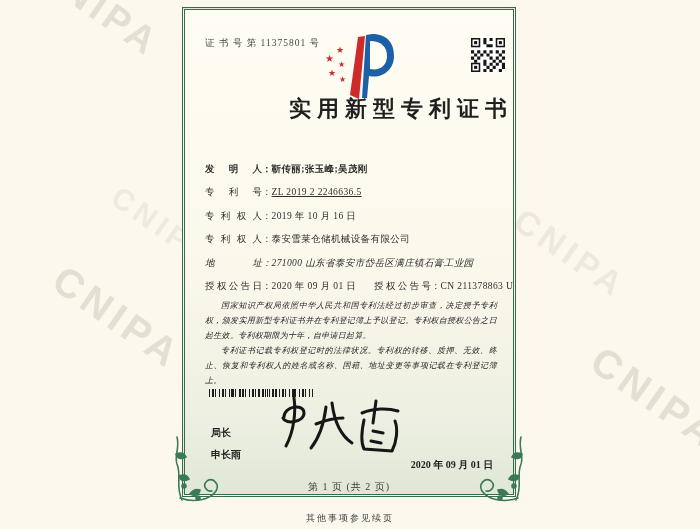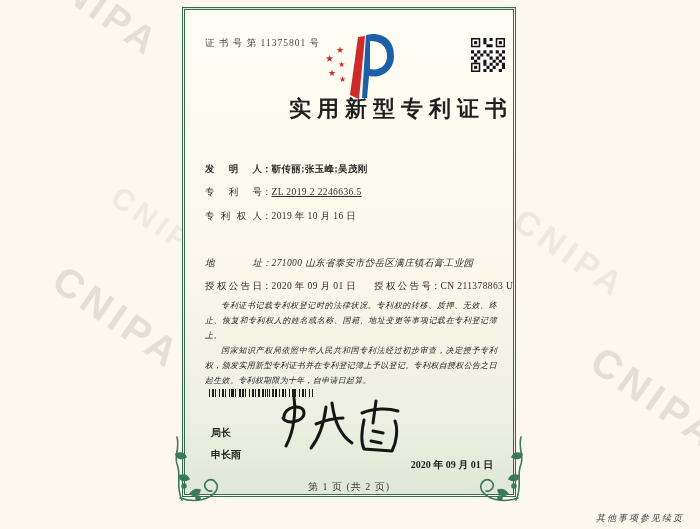--- a/index.html
+++ b/index.html
@@ -80,22 +80,22 @@
   .page-note {
     position:absolute; left:0; right:0; top:470px;
     text-align:center; font-size:10px; color:#3c3c3c; letter-spacing:1px;
   }
 
   .ornament { position:absolute; pointer-events:none; }
   .ornament.left  { left:-15px; bottom:-12px; }
   .ornament.right { right:-15px; bottom:-12px; transform:scaleX(-1); }
 
   .footer-note {
-    position:absolute; left:0; right:16px; top:512px;
-    text-align:right; font-size:9px; font-style:italic; color:#3a3a3a; letter-spacing:2px;
+    position:absolute; left:0; right:0; top:512px;
+    text-align:center; font-size:9px; color:#3a3a3a; letter-spacing:2px;
   }
 </style>
 </head>
 <body>
 
 <div class="page">
 
   <span class="wm" style="left:28px;top:-14px;font-size:38px;">CNIPA</span>
   <span class="wm" style="left:104px;top:210px;font-size:30px;opacity:.55;">CNIPA</span>
   <span class="wm" style="left:44px;top:295px;font-size:40px;">CNIPA</span>
@@ -151,31 +151,34 @@
 
     <div class="frow" style="top:153px;font-weight:bold;">
       <span class="flabel">发明人</span><span class="fcolon">：</span><span class="fvalue">靳传丽;张玉峰;吴茂刚</span>
     </div>
     <div class="frow" style="top:176px;text-decoration:underline;">
       <span class="flabel">专利号</span><span class="fcolon">：</span><span class="fvalue">ZL 2019 2 2246636.5</span>
     </div>
     <div class="frow" style="top:200px;">
       <span class="flabel">专利权人</span><span class="fcolon">：</span><span class="fvalue">2019 年 10 月 16 日</span>
     </div>
+    <div class="frow" style="top:223px;">
+      <span class="flabel">专利权人</span><span class="fcolon">：</span><span class="fvalue">泰安雪莱仓储机械设备有限公司</span>
+    </div>
     <div class="frow" style="top:247px;font-style:italic;">
       <span class="flabel">地址</span><span class="fcolon">：</span><span class="fvalue">271000 山东省泰安市岱岳区满庄镇石膏工业园</span>
     </div>
     <div class="frow" style="top:270px;">
       <span><span class="flabel">授权公告日</span><span class="fcolon">：</span><span class="fvalue">2020 年 09 月 01 日</span></span>
       <span class="grant-no"><span class="flabel">授权公告号</span><span class="fcolon">：</span><span class="fvalue">CN 211378863 U</span></span>
     </div>
 
     <div class="paras">
+      <p>国家知识产权局依照中华人民共和国专利法经过初步审查，决定授予专利权，颁发实用新型专利证书并在专利登记簿上予以登记。专利权自授权公告之日起生效。专利权期限为十年，自申请日起算。</p>
       <p>专利证书记载专利权登记时的法律状况。专利权的转移、质押、无效、终止、恢复和专利权人的姓名或名称、国籍、地址变更等事项记载在专利登记簿上。</p>
-      <p>国家知识产权局依照中华人民共和国专利法经过初步审查，决定授予专利权，颁发实用新型专利证书并在专利登记簿上予以登记。专利权自授权公告之日起生效。专利权期限为十年，自申请日起算。</p>
     </div>
 
     <div class="barcode"></div>
 
     <div class="officer">
       <div>局长</div>
       <div>申长雨</div>
     </div>
 
     <div class="sig">

